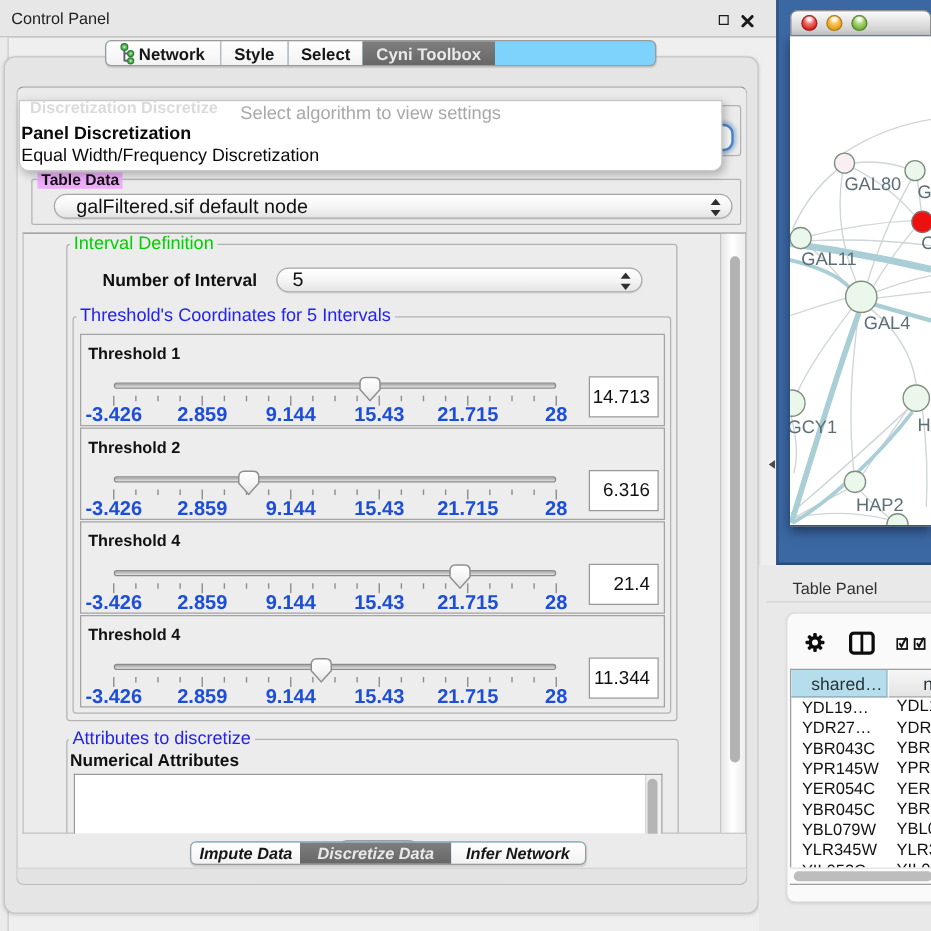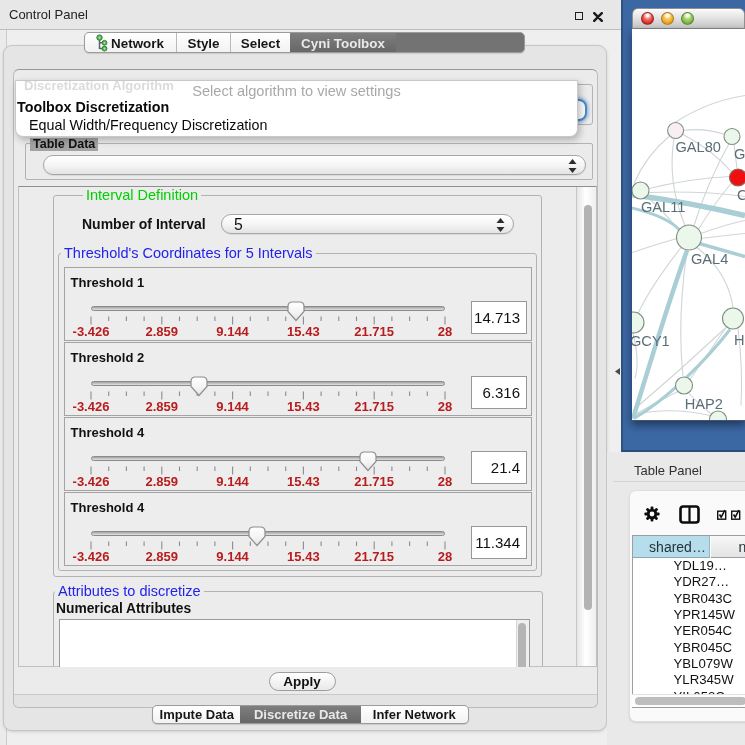--- a/index.html
+++ b/index.html
@@ -1,34 +1,34 @@
 <!DOCTYPE html>
 <html><head>
 <meta charset="utf-8">
 <style>
   * { margin:0; padding:0; box-sizing:border-box; }
   html,body { width:745px; height:745px; overflow:hidden; }
   body { font-family:"Liberation Sans", sans-serif; background:#efefef; position:relative; }
   .abs { position:absolute; }
-  .seg { position:absolute; display:flex; background:#737373; border:1px solid #9b9b9b; border-radius:5px; overflow:hidden; box-shadow:0 1px 1px rgba(0,0,0,0.12); }
+  .seg { position:absolute; display:flex; background:#7dd3fc; border:1px solid #9b9b9b; border-radius:5px; overflow:hidden; box-shadow:0 1px 1px rgba(0,0,0,0.12); }
   .seg > div { text-align:center; font-size:13.4px; font-weight:bold; color:#161616; background:linear-gradient(#ffffff,#f2f2f2); }
   .seg > div.sep { border-left:1px solid #b9b9b9; }
   .seg.small > div { font-size:13px; } .seg > div.dark { background:linear-gradient(#7e7e7e,#676767); color:#e9e9e9; border-left:none; }
   .grpbox { position:absolute; border:1px solid #b2b2b2; border-radius:3px; }
   .grptitle { position:absolute; font-size:14.5px; background:#ececec; padding:0 3px; line-height:13px; }
   .combo { position:absolute; border:1px solid #a6a6a6; border-radius:10px; background:linear-gradient(#ffffff,#f4f4f4 55%,#e3e3e3); box-shadow:0 1px 1px rgba(0,0,0,0.08); }
   .combo .ctext { position:absolute; left:17px; top:0; font-size:15.8px; color:#111; }
   .combo svg { position:absolute; right:8px; }
   .tpanel { position:absolute; left:63.5px; width:468.5px; height:74px; border:1px solid #a3a3a3; background:#ededed; }
   .tlabel { position:absolute; left:6px; top:7px; font-size:13px; font-weight:bold; color:#111; }
   .ttrack { position:absolute; left:26px; top:38px; width:354px; height:5px; border:1px solid #8b8b8b; border-radius:3px; background:linear-gradient(#a2a2a2,#e3e3e3); }
   .tfield { position:absolute; left:406px; top:33.5px; width:56.5px; height:33px; border:1px solid #979797; background:#fff; font-size:15px; color:#111; text-align:right; line-height:31px; padding-right:6px; }
-  .ticklbl { position:absolute; top:56px; width:60px; margin-left:-30px; text-align:center; font-size:13px; font-weight:bold; color:#b91c1c; }
+  .ticklbl { position:absolute; top:56px; width:60px; margin-left:-30px; text-align:center; font-size:16px; font-weight:bold; color:#1d4ed8; }
   .thumb { position:absolute; top:33.5px; margin-left:-9px; }
-  .trow { position:absolute; font-size:13.2px; color:#121212; white-space:nowrap;margin-left:32px; }
+  .trow { position:absolute; font-size:13.2px; color:#121212; white-space:nowrap; }
 </style>
 </head>
 <body>
 
 <div class="abs" style="left:0;top:0;width:621px;height:30px;background:#e7e7e7;border-bottom:1px solid #bcbcbc;"></div>
 <div class="abs" style="left:9px;top:7px;font-size:13px;color:#222;">Control Panel</div>
 <div class="abs" style="left:575px;top:12px;width:8px;height:8px;border:1.5px solid #1d1d1d;background:transparent;"></div>
 <svg class="abs" style="left:593px;top:11.5px;" width="10" height="10" viewBox="0 0 10 10">
   <path d="M1.2 1.2 L8.8 8.8 M8.8 1.2 L1.2 8.8" stroke="#1a1a1a" stroke-width="2.4" stroke-linecap="round"></path>
 </svg>
@@ -52,42 +52,43 @@
   <circle cx="11.5" cy="15.6" r="2.4" fill="#5cb85c" stroke="#2e7d32" stroke-width="1"></circle>
   <circle cx="11.5" cy="15.6" r="0.9" fill="#b8e0b8"></circle>
 </svg>
 
 <div class="abs" style="left:13px;top:69px;width:585px;height:639px;background:#ebebeb;border:1px solid #bcbcbc;border-top-color:#989898;border-radius:6px;"></div>
 
 <div class="grpbox" style="left:25px;top:84px;width:568px;height:41px;"></div>
 <div class="abs" style="left:556px;top:99px;width:31px;height:22px;border-radius:8px;background:#f8fafc;border:2.5px solid #4f86c6;box-shadow:0 0 3px 2px rgba(79,134,198,0.45);"></div>
 
 <div class="grpbox" style="left:25px;top:143px;width:568px;height:37px;border-radius:2px;"></div>
-<div class="grptitle" style="left:30px;top:138px;background:#a3a3a3;color:#111;font-weight:bold;font-size:12.5px;">Table Data</div>
+<div class="grptitle" style="left:30px;top:138px;background:#f0abfc;color:#111;font-weight:bold;font-size:12.5px;">Table Data</div>
 <div class="combo" style="left:43px;top:154.5px;width:543px;height:20px;">
+  <div class="ctext" style="line-height:19px;">galFiltered.sif default node</div>
   <svg width="9" height="14" viewBox="0 0 9 14" style="top:3px;">
     <path d="M4.5 0 L8.5 5 L0.5 5 Z" fill="#2e2e2e"></path>
     <path d="M4.5 14 L8.5 9 L0.5 9 Z" fill="#2e2e2e"></path>
   </svg>
 </div>
 
 <div class="abs" style="left:15px;top:80px;width:563px;height:57px;background:#ffffff;border:1px solid #c9c9c9;border-radius:0 0 8px 8px;box-shadow:2px 3px 7px rgba(0,0,0,0.25);"></div>
-<div class="abs" style="left:24px;top:77.5px;font-size:13px;font-weight:bold;color:#dbdbdb;">Discretization Algorithm</div>
+<div class="abs" style="left:24px;top:77.5px;font-size:13px;font-weight:bold;color:#dbdbdb;">Discretization Discretize</div>
 <div class="abs" style="left:15px;top:83px;width:563px;text-align:center;font-size:14.6px;color:#a8a8a8;">Select algorithm to view settings</div>
-<div class="abs" style="left:17px;top:98.5px;font-size:14.3px;font-weight:bold;color:#0a0a0a;">Toolbox Discretization</div>
-<div class="abs" style="left:17px;top:116.5px;font-size:14.3px;color:#0a0a0a;padding-left:12px;">Equal Width/Frequency Discretization</div>
+<div class="abs" style="left:17px;top:98.5px;font-size:14.3px;font-weight:bold;color:#0a0a0a;">Panel Discretization</div>
+<div class="abs" style="left:17px;top:116.5px;font-size:14.3px;color:#0a0a0a;">Equal Width/Frequency Discretization</div>
 
 <div class="abs" id="scrollpane" style="left:18px;top:186px;width:579px;height:481px;background:#ececec;border:1px solid #c0c0c0;border-top-color:#8f8f8f;overflow:hidden;">
 </div>
 
 <div class="abs" style="left:576px;top:187px;width:20px;height:479px;background:linear-gradient(90deg,#e6e6e6,#ffffff 45%,#eeeeee);border-left:1px solid #c6c6c6;"></div>
 <div class="abs" style="left:583.5px;top:205px;width:8px;height:405px;border-radius:4px;background:#b3b3b3;"></div>
 
 <div class="grpbox" style="left:52.5px;top:195px;width:489.5px;height:382px;"></div>
-<div class="grptitle" style="left:56px;top:188.5px;color:#00cf00;margin-left:27px;">Interval Definition</div>
+<div class="grptitle" style="left:56px;top:188.5px;color:#00cf00;">Interval Definition</div>
 
 <div class="abs" style="left:82px;top:215.5px;font-size:14px;font-weight:bold;color:#111;">Number of Interval</div>
 <div class="combo" style="left:221px;top:213.5px;width:293px;height:20.5px;">
   <div class="ctext" style="left:12px;line-height:20px;">5</div>
   <svg width="9" height="14" viewBox="0 0 9 14" style="top:3px;">
     <path d="M4.5 0 L8.5 5 L0.5 5 Z" fill="#2e2e2e"></path>
     <path d="M4.5 14 L8.5 9 L0.5 9 Z" fill="#2e2e2e"></path>
   </svg>
 </div>
 
@@ -279,21 +280,21 @@
 <div class="grptitle" style="left:55px;top:584.5px;color:#2222ee;">Attributes to discretize</div>
 <div class="abs" style="left:56px;top:601px;font-size:13.8px;font-weight:bold;color:#111;">Numerical Attributes</div>
 <div class="abs" style="left:58.5px;top:618.5px;width:471px;height:48.5px;border:1px solid #9a9a9a;border-bottom:none;background:#ffffff;overflow:hidden;">
   <div style="position:absolute;right:0;top:0;width:13px;height:60px;background:#efefef;border-left:1px solid #d6d6d6;"></div>
   <div style="position:absolute;right:2.5px;top:3px;width:8px;height:60px;border-radius:4px;background:#b5b5b5;"></div>
 </div>
 
 <div class="abs" style="left:268.5px;top:671.5px;width:67px;height:19px;border:1px solid #9c9c9c;border-radius:9.5px;background:linear-gradient(#ffffff,#e9e9e9);text-align:center;font-size:13.5px;font-weight:600;color:#111;line-height:17px;">Apply</div>
 <div class="abs" style="left:14px;top:694px;width:583px;height:13px;background:#e3e3e3;border-top:1px solid #c9c9c9;border-radius:0 0 6px 6px;"></div>
 
-<div class="seg small" style="left:152px;top:705px;width:317px;height:18.5px;">
+<div class="seg small" style="left:152px;top:673px;width:317px;height:18.5px;font-style:italic;">
   <div style="width:88px;line-height:18px;">Impute Data</div>
   <div class="dark" style="width:121px;line-height:18px;">Discretize Data</div>
   <div style="width:108px;line-height:18px;border-left:none;">Infer Network</div>
 </div>
 
 <svg class="abs" style="left:613px;top:367px;" width="8" height="9" viewBox="0 0 8 9">
   <path d="M7 1 L2 4.5 L7 8 Z" fill="#4a4a4a"></path>
 </svg>
 
 <div class="abs" style="left:621px;top:0;width:124px;height:451.5px;background:#3b67a2;border-left:2px solid #2e5284;border-bottom:2px solid #2a4c7d;"></div>

